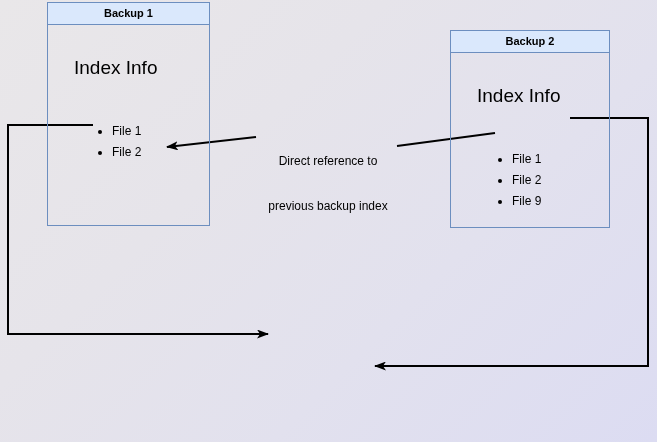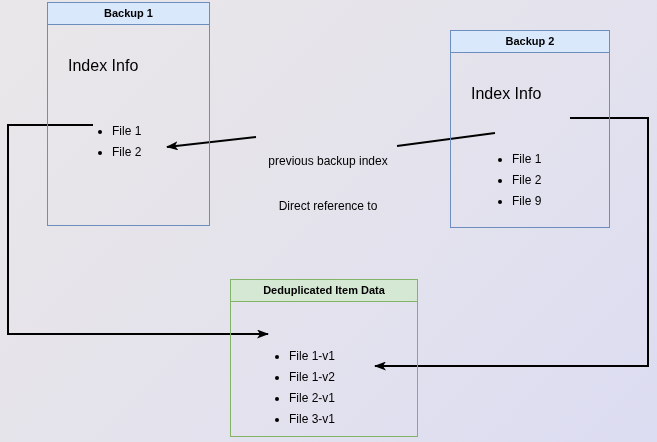--- a/index.html
+++ b/index.html
@@ -50,23 +50,23 @@
   .node.green .node-header {
     background: #d5e8d4;
     border-bottom: 1px solid #82b366;
   }
   .node-body {
     position: relative;
     height: calc(100% - 22px);
   }
   .section-title {
     position: absolute;
-    left: 20px;
+    left: 26px;
     top: 32px;
-    font-size: 16px;
+    font-size: 19px;
     color: #000000;
     white-space: nowrap;
   }
   .bullets {
     position: absolute;
     margin: 0;
     padding: 0;
     list-style: none;
   }
   .bullets li {
@@ -133,30 +133,19 @@
     <div class="node-body">
       <div class="section-title">Index Info</div>
       <ul class="bullets" style="left:45px; top:96px;">
         <li>File 1</li>
         <li>File 2</li>
         <li>File 9</li>
       </ul>
     </div>
   </div>
 
-  <div class="node green" style="left:230px; top:279px; width:188px; height:158px;">
-    <div class="node-header">Deduplicated Item Data</div>
-    <div class="node-body">
-      <ul class="bullets" style="left:42px; top:44px;">
-        <li>File 1-v1</li>
-        <li>File 1-v2</li>
-        <li>File 2-v1</li>
-        <li>File 3-v1</li>
-      </ul>
-    </div>
-  </div>
 
   <div class="edge-label" style="left:248px; top:124px; width:160px;">
+    <div>Direct reference to</div>
     <div>previous backup index</div>
-    <div>Direct reference to</div>
   </div>
 
 </div>
 
 </body></html>

